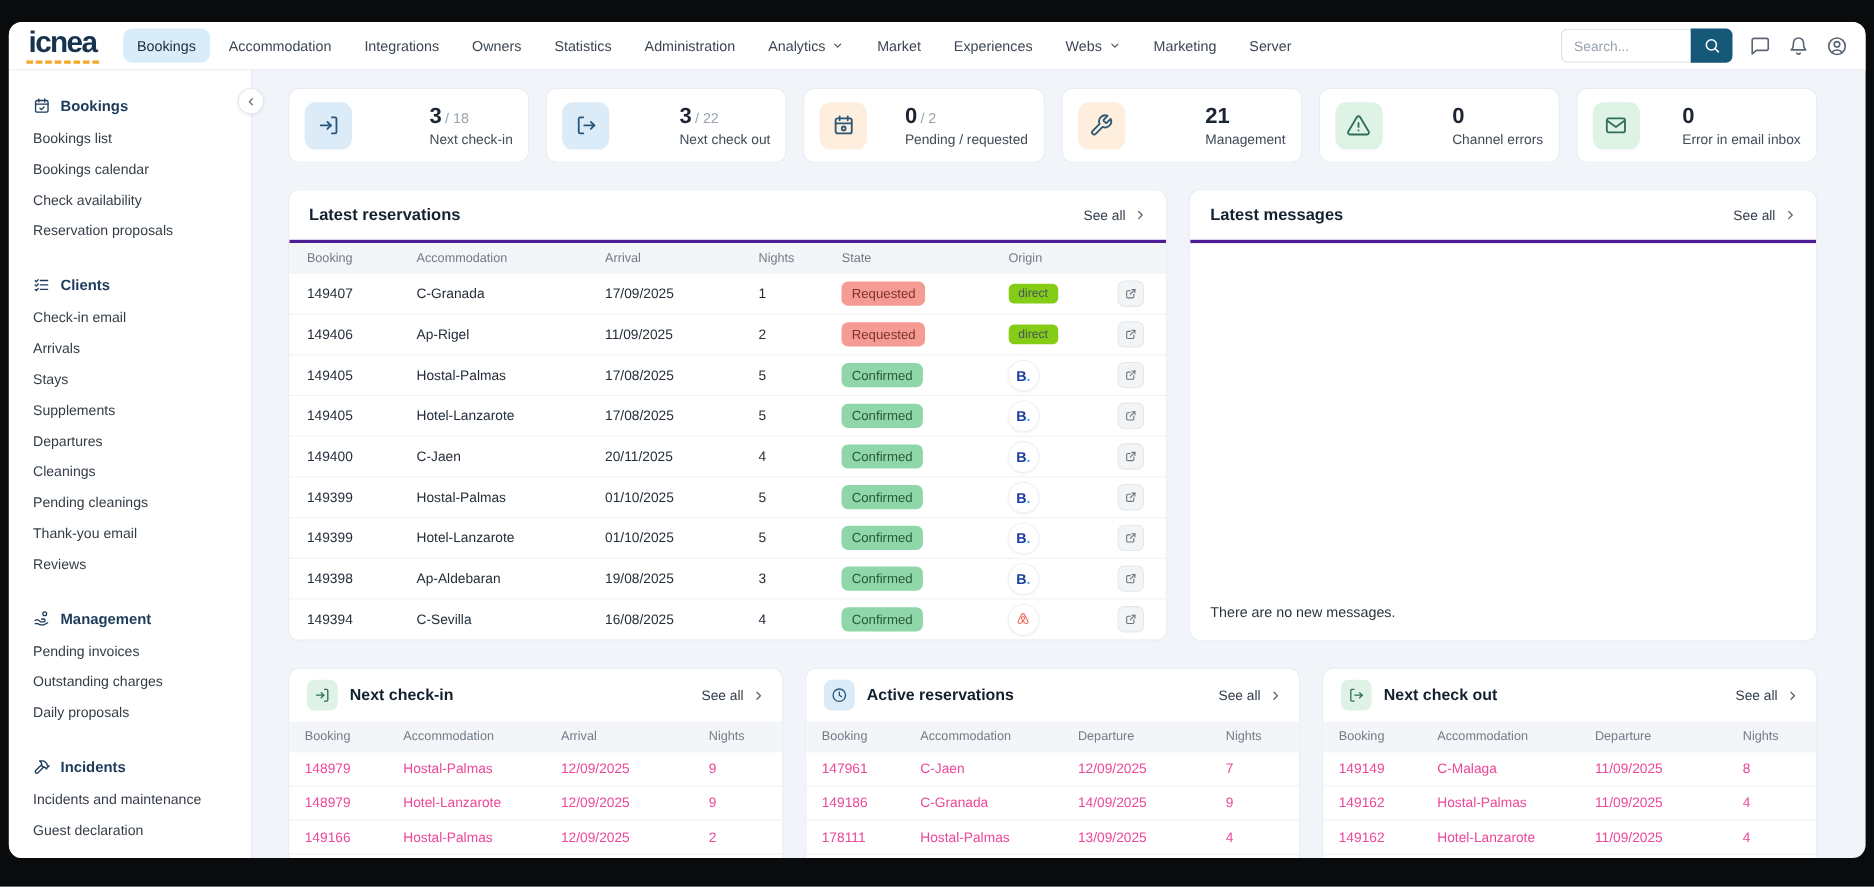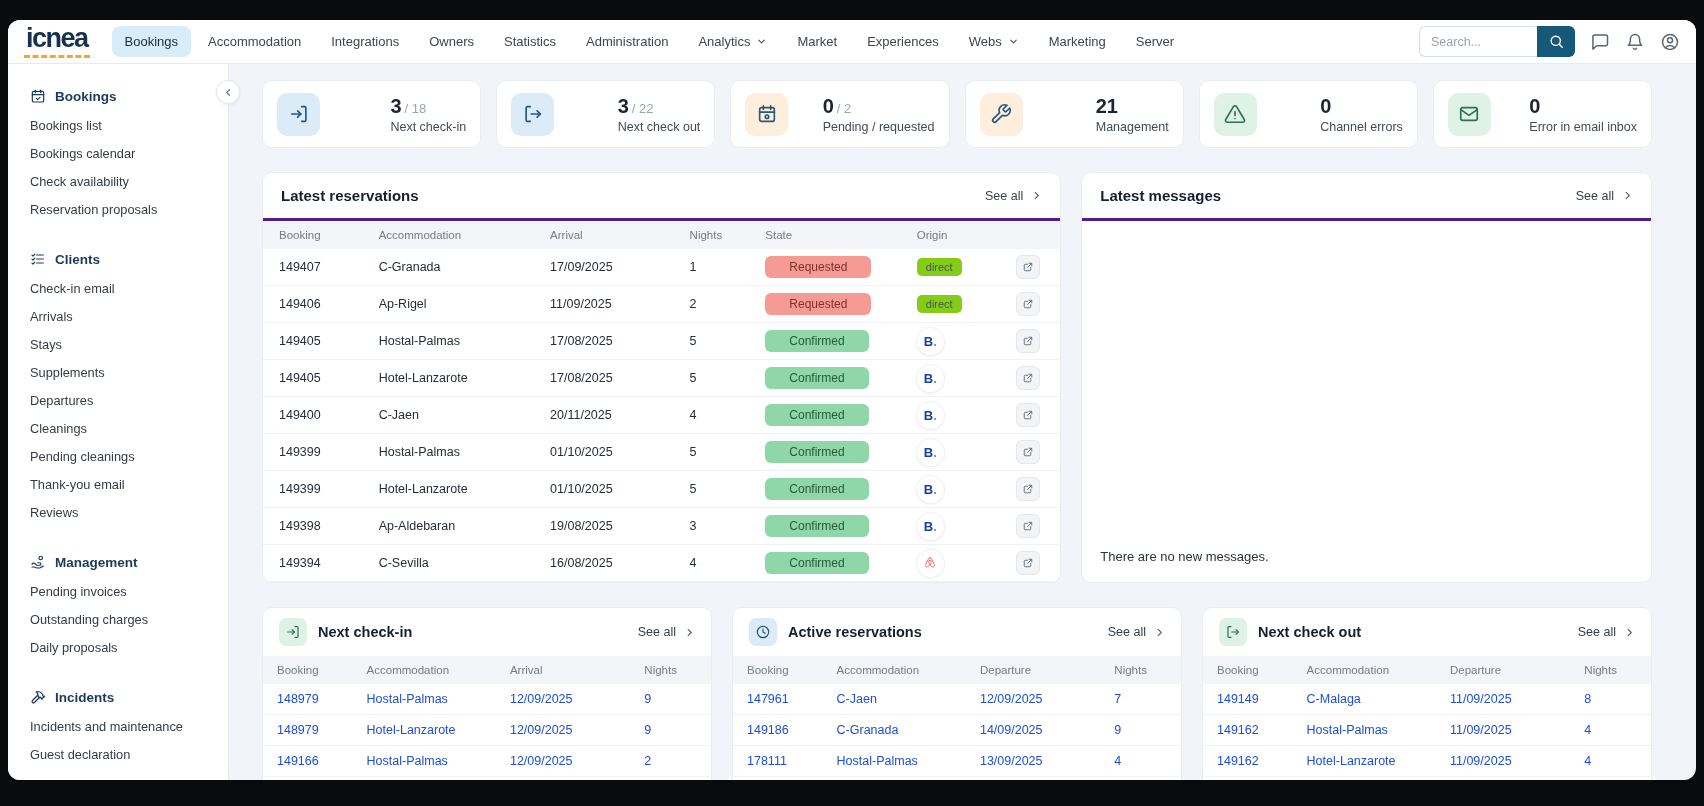--- a/index.html
+++ b/index.html
@@ -74,21 +74,21 @@
   .card-title { font-size:15px; font-weight:700; color:#13202e; }
   .see-all { font-size:12.5px; color:#333e4a; display:flex; align-items:center; gap:8px; cursor:pointer; }
   .see-all svg { width:11px; height:11px; color:#55606b; }
   .lr-head { display:flex; background:#f3f5f8; font-size:11.5px; color:#727c88; }
   .lr-head > div { padding:8px 16px; }
   .lr-row { display:flex; align-items:center; border-bottom:1px solid #f0f2f5;
     font-size:12.5px; color:#242e39; height:37px; cursor:pointer; }
   .lr-row > div { padding:0 16px; }
   .c1{width:12.5%;} .c2{width:21.5%;} .c3{width:17.5%;} .c4{width:9.5%;}
   .c5{width:19%;} .c6{width:12.5%;} .c7{width:7%; display:flex; justify-content:flex-end;}
-  .pill { display:inline-block; padding:4px 24px; border-radius:6px; font-size:12px; }
+  .pill { display:inline-block; padding:4px 9px; border-radius:6px; font-size:12px; }
   .pill.requested { background:#f59b93; color:#7e332b; }
   .pill.confirmed { background:#8fd7a9; color:#265a3a; }
   .origin > span { display:none; }
   .origin .opill { background:#84cc16; color:#495460; font-size:11px; padding:3px 9px;
     border-radius:5px; }
   .origin.direct .opill { display:inline-block; }
   .mark-circle { width:27px; height:27px; border-radius:50%; background:#fff;
     box-shadow:0 0 0 1px #eef1f4, 0 1px 3px rgba(20,40,80,.10);
     align-items:center; justify-content:center; }
   .origin.booking .bmark { display:inline-flex; }
@@ -105,21 +105,21 @@
   .bot-card { flex:1; min-width:0; min-height:182px; }
   .bot-headrow { display:flex; align-items:center; justify-content:space-between; padding:10px 16px; }
   .bot-titlewrap { display:flex; align-items:center; gap:11px; }
   .bot-tile { width:28px; height:28px; border-radius:7px; display:flex; align-items:center; justify-content:center; }
   .bot-tile.green { background:#def3e6; color:#2f6e57; }
   .bot-tile.blue { background:#dcebf8; color:#27567d; }
   .bot-tile svg { width:16px; height:16px; }
   .bot-title { font-size:14.5px; font-weight:700; color:#13202e; }
   .bt-head { display:flex; background:#f3f5f8; font-size:11.5px; color:#727c88; }
   .bt-head > div { padding:8px 14px; }
-  .bt-row { display:flex; border-bottom:1px solid #f0f2f5; font-size:12.5px; color:#1d4ed8; cursor:pointer; }
+  .bt-row { display:flex; border-bottom:1px solid #f0f2f5; font-size:12.5px; color:#ec4899; cursor:pointer; }
   .bt-row > div { padding:8px 14px; }
   .b1{width:20%;} .b2{width:32%;} .b3{width:30%;} .b4{width:18%;}
 </style>
 </head>
 <body>
 
 <div class="screen">
 
   <div class="topbar">
     <div class="logo">icnea</div>

